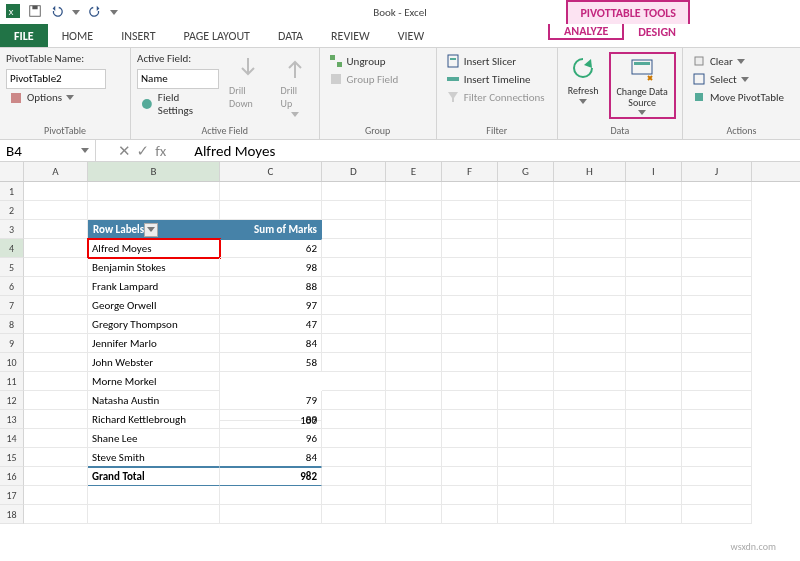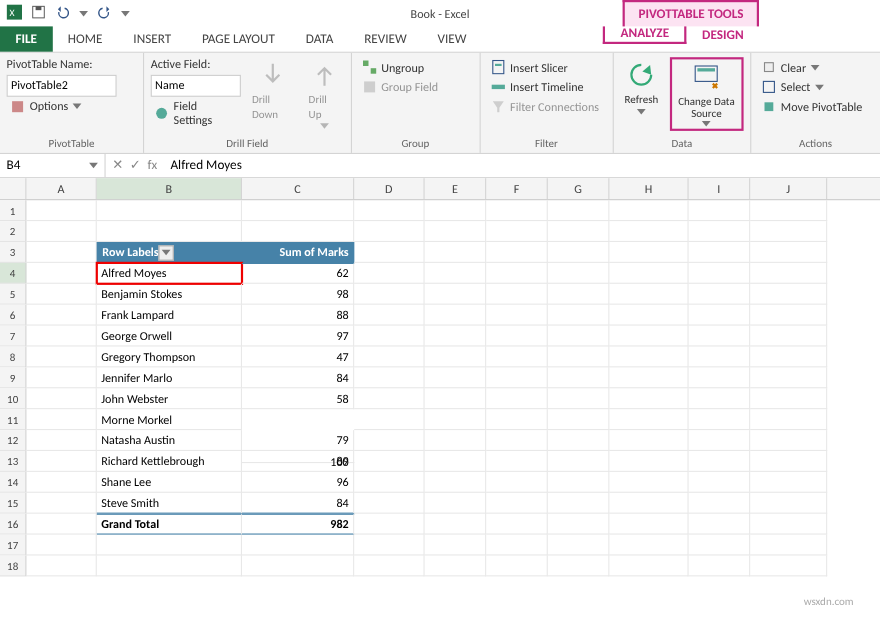--- a/index.html
+++ b/index.html
@@ -27,21 +27,21 @@
 .group-row { display: flex; align-items: flex-start; gap: 6px; }
 .mini-label { font-size: 11px; color: #333; margin-bottom: 2px; }
 .mini-input { font-size: 11px; border: 1px solid #ccc; padding: 2px 3px; background: #fff; height: 20px; }
 .btn { display: flex; align-items: center; gap: 4px; font-size: 11px; color: #333; padding: 2px 3px; }
 .btn svg { width: 14px; height: 14px; }
 .vbtn { display: flex; flex-direction: column; align-items: center; font-size: 10px; color: #333; padding: 2px 4px; gap: 2px; }
 .vbtn svg { width: 28px; height: 28px; }
 .highlight-box { border: 2px solid #c3287f; padding: 2px 4px !important; }
 
 
-.fbar { height: 22px; display: flex; align-items: stretch; border-bottom: 1px solid #d4d4d4; font-size: 12px; }
+.fbar { height: 22px; display: flex; align-items: stretch; border-bottom: 1px solid #d4d4d4; font-size: 15px; gap: 16px; }
 .namebox { width: 96px; border-right: 1px solid #d4d4d4; display: flex; align-items: center; padding: 0 6px; justify-content: space-between; }
 .fx-icons { display: flex; align-items: center; padding: 0 6px; gap: 6px; color: #888; }
 .formula { flex: 1; display: flex; align-items: center; padding: 0 6px; }
 .tri-down { width: 0; height: 0; border-left: 4px solid transparent; border-right: 4px solid transparent; border-top: 5px solid #777; }
 
 
 .grid { position: relative; }
 .cols { display: flex; height: 20px; background: #f4f4f4; border-bottom: 1px solid #ccc; }
 .colh { border-right: 1px solid #d4d4d4; font-size: 11px; color: #444; display: flex; align-items: center; justify-content: center; }
 .rowh { width: 24px; height: 19px; background: #f4f4f4; border-right: 1px solid #d4d4d4; border-bottom: 1px solid #e4e4e4; font-size: 10px; color: #444; display: flex; align-items: center; justify-content: center; }
@@ -140,21 +140,21 @@
           <span>Drill Down</span>
         </div>
       <div class="vbtn" style="opacity:.5">
           <svg viewBox="0 0 28 28">
             <path d="M14 24 L14 8 M8 14 L14 8 L20 14" stroke="#888" stroke-width="2" fill="none"></path>
           </svg>
           <span>Drill Up</span> 
           <span class="tri-down"></span>
         </div>
     </div>
-    <div class="group-label">Drill Field</div>
+    <div class="group-label">Active Field</div>
   </div>
 
   <div class="group" style="width:118px">
     <div>
       <div class="btn">
           <svg viewBox="0 0 14 14">
             <rect x="1" y="1" width="5" height="5" fill="#6a6"></rect>
             <rect x="8" y="8" width="5" height="5" fill="#6a6"></rect>
           </svg>
           <span>Ungroup</span>

